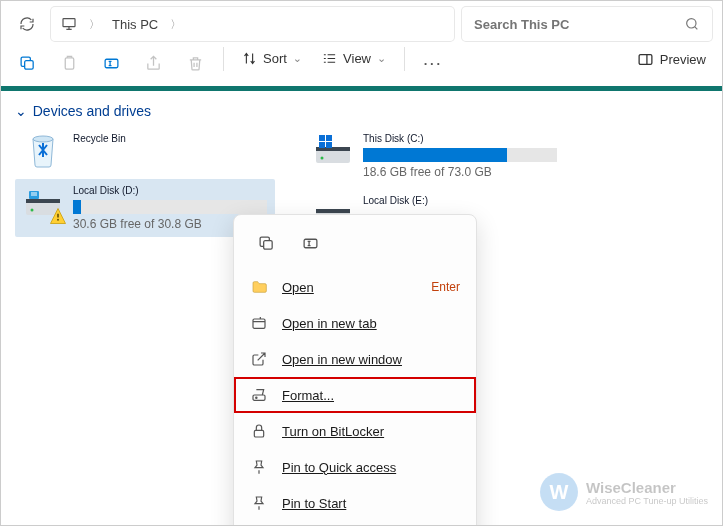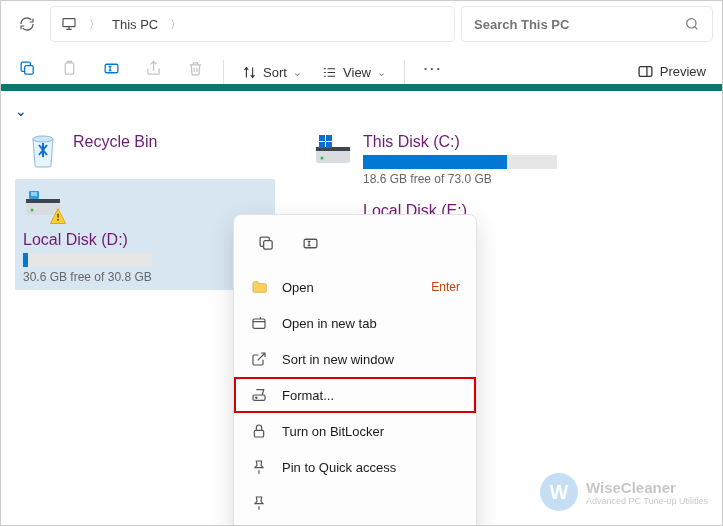--- a/index.html
+++ b/index.html
@@ -2,45 +2,45 @@
 <html><head>
 <meta charset="utf-8">
 <style>
 * { box-sizing: border-box; margin: 0; padding: 0; }
 body { font-family: "Segoe UI", sans-serif; font-size: 13px; color: #1a1a1a; width: 723px; height: 526px; background: #fff; border: 1px solid #ccc; overflow: hidden; position: relative; }
 .addr-bar { display: flex; align-items: center; height: 46px; padding: 0 10px; gap: 8px; }
 .icn-btn { width: 32px; height: 32px; display: flex; align-items: center; justify-content: center; border-radius: 4px; color: #555; cursor: pointer; }
 .crumbs { flex: 1; height: 34px; background: #fff; border-radius: 4px; box-shadow: 0 0 0 1px #e8e8e8; display: flex; align-items: center; padding: 0 10px; gap: 12px; color: #555; }
 .search { width: 250px; height: 34px; display: flex; align-items: center; padding: 0 12px; color: #777; box-shadow: 0 0 0 1px #e8e8e8; border-radius: 4px; }
 .search input { border: none; outline: none; flex: 1; font-size: 13px; color: #333; background: transparent; font-weight: bold; }
-.toolbar { display: flex; align-items: flex-end; height: 44px; padding: 0 10px; gap: 8px; border-bottom: 7px solid #0f766e; }
+.toolbar { display: flex; align-items: flex-start; height: 44px; padding: 0 10px; gap: 8px; border-bottom: 5px solid #0f766e; }
 .toolbar .grp { display: flex; gap: 10px; }
 .toolbar .txt-btn { display: flex; align-items: center; gap: 6px; padding: 4px 6px; cursor: pointer; color: #333; }
 .sep { width: 1px; height: 24px; background: #e0e0e0; margin: 0 4px; }
 .spacer { flex: 1; }
 .content { padding: 6px 14px; }
 .section-h { display: flex; align-items: center; gap: 6px; color: #003e92; font-size: 14px; padding: 6px 0 8px; cursor: pointer; }
 .drives { display: flex; gap: 30px; }
 .col { width: 260px; display: flex; flex-direction: column; gap: 4px; }
 .item { display: flex; gap: 10px; padding: 6px 8px; border-radius: 2px; align-items: flex-start; }
-.item.sel { background: #d8e6f2; flex-direction: column; }
+.item.sel { background: #d8e6f2; }
 .drv-icon { width: 40px; height: 36px; flex-shrink: 0; position: relative; }
 .drv-body { flex: 1; min-width: 0; }
-.drv-name { font-size: 16px; color: #701a75; margin-bottom: 4px; }
+.drv-name { font-size: 10px; color: #0f172a; margin-bottom: 4px; }
 .bar { height: 14px; background: #e6e6e6; margin-bottom: 3px; position: relative; }
 .bar .fill { position: absolute; left: 0; top: 0; bottom: 0; background: #0078d4; }
 .drv-free { font-size: 12px; color: #666; }
 
 .hdd { position: absolute; inset: 0; }
 
 .ctx { position: absolute; left: 232px; top: 213px; width: 244px; background: #fdfdfd; border: 1px solid #e2e2e2; border-radius: 8px; box-shadow: 0 8px 24px rgba(0,0,0,0.14); padding: 8px 0; z-index: 50; }
 .ctx-top { display: flex; gap: 12px; padding: 4px 16px 10px; }
 .ctx-item { display: flex; align-items: center; gap: 14px; padding: 9px 16px; cursor: pointer; font-size: 13px; color: #1a1a1a; }
 .ctx-item .ic { width: 18px; height: 18px; display: flex; align-items: center; justify-content: center; color: #555; flex-shrink: 0; }
-.ctx-item .lab { flex: 1; }
+.ctx-item .lab { flex: 1; text-decoration: underline; }
 .ctx-item .hint { color: #c2410c; font-size: 12px; }
 .ctx-item.hl { outline: 2px solid #d40000; outline-offset: -2px; }
 .watermark { position: absolute; right: 14px; bottom: 14px; display: flex; align-items: center; gap: 8px; opacity: 0.25; }
 .watermark .wc { width: 38px; height: 38px; border-radius: 50%; background: #1e7fd6; color: #fff; display: flex; align-items: center; justify-content: center; font-weight: bold; font-size: 20px; }
 .chev { font-size: 11px; color: #888; }
 svg { display: block; }
 </style>
 </head>
 <body>
 
@@ -126,20 +126,21 @@
         <rect x="3" y="5" width="18" height="14" rx="2"></rect>
         <path d="M14 5v14"></path>
       </svg>
     <span>Preview</span>
   </div>
 </div>
 
 <div class="content">
   <div class="section-h">
     <span>⌄</span>
+    <span>Devices and drives</span>
   </div>
   <div class="drives">
     <div class="col">
 
       <div class="item">
         <div class="drv-icon">
           <svg class="hdd" viewBox="0 0 40 36">
               <path d="M10 6h20l-2 26a2 2 0 0 1-2 2H14a2 2 0 0 1-2-2z" fill="#e8f4fb" stroke="#8fb8d8"></path>
               <ellipse cx="20" cy="6" rx="10" ry="3" fill="#cfe6f5" stroke="#8fb8d8"></ellipse>
               <path d="M16 12l8 10M24 12l-8 10M20 10v14" stroke="#0a6fd6" stroke-width="2" fill="none"></path>
@@ -247,21 +248,21 @@
         </svg>
       </span>
     <span class="lab">Open in new tab</span>
   </div>
   <div class="ctx-item">
     <span class="ic">
         <svg width="16" height="16" viewBox="0 0 24 24" fill="none" stroke="#555" stroke-width="1.8">
           <path d="M18 13v6a2 2 0 0 1-2 2H5a2 2 0 0 1-2-2V8a2 2 0 0 1 2-2h6M15 3h6v6M10 14 21 3"></path>
         </svg>
       </span>
-    <span class="lab">Sort in new window</span>
+    <span class="lab">Open in new window</span>
   </div>
   <div class="ctx-item hl">
     <span class="ic">
         <svg width="16" height="16" viewBox="0 0 24 24" fill="none" stroke="#555" stroke-width="1.8">
           <rect x="3" y="12" width="18" height="8" rx="2"></rect>
           <circle cx="8" cy="16" r="1"></circle>
           <path d="M8 4h11l-2 8"></path>
         </svg>
       </span>
     <span class="lab">Format...</span>
@@ -282,20 +283,21 @@
         </svg>
       </span>
     <span class="lab">Pin to Quick access</span>
   </div>
   <div class="ctx-item">
     <span class="ic">
         <svg width="16" height="16" viewBox="0 0 24 24" fill="none" stroke="#555" stroke-width="1.8">
           <path d="M12 17v5M8 3h8l-1 6 3 4H6l3-4z"></path>
         </svg>
       </span>
+    <span class="lab">Pin to Start</span>
   </div>
   <div class="ctx-item">
     
     
     
   </div>
 </div>
 
 <div class="watermark">
   <div class="wc">W</div>

